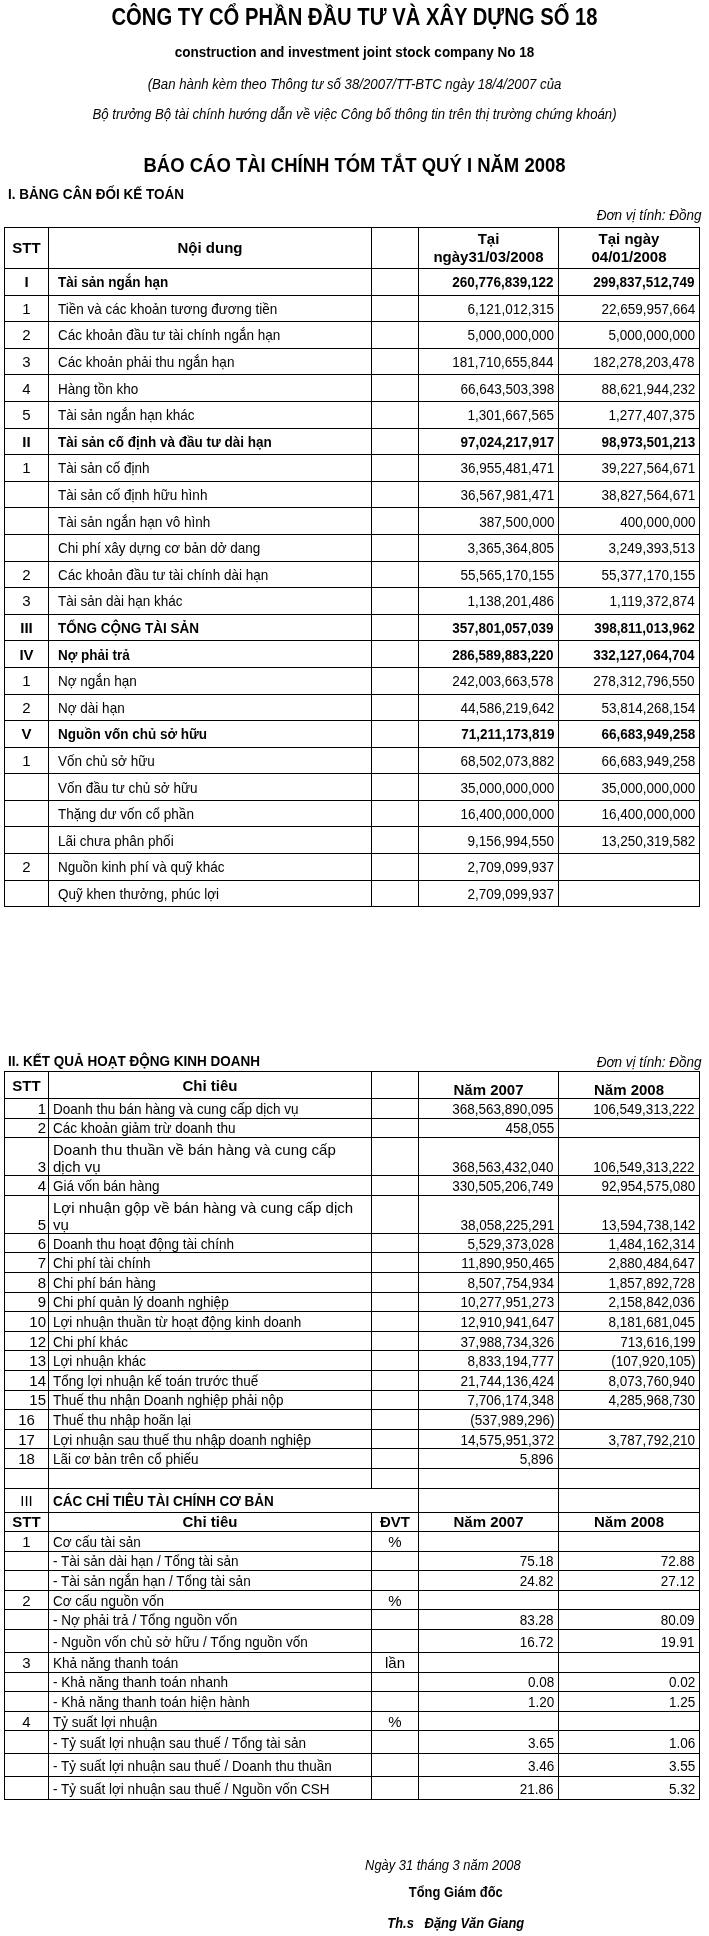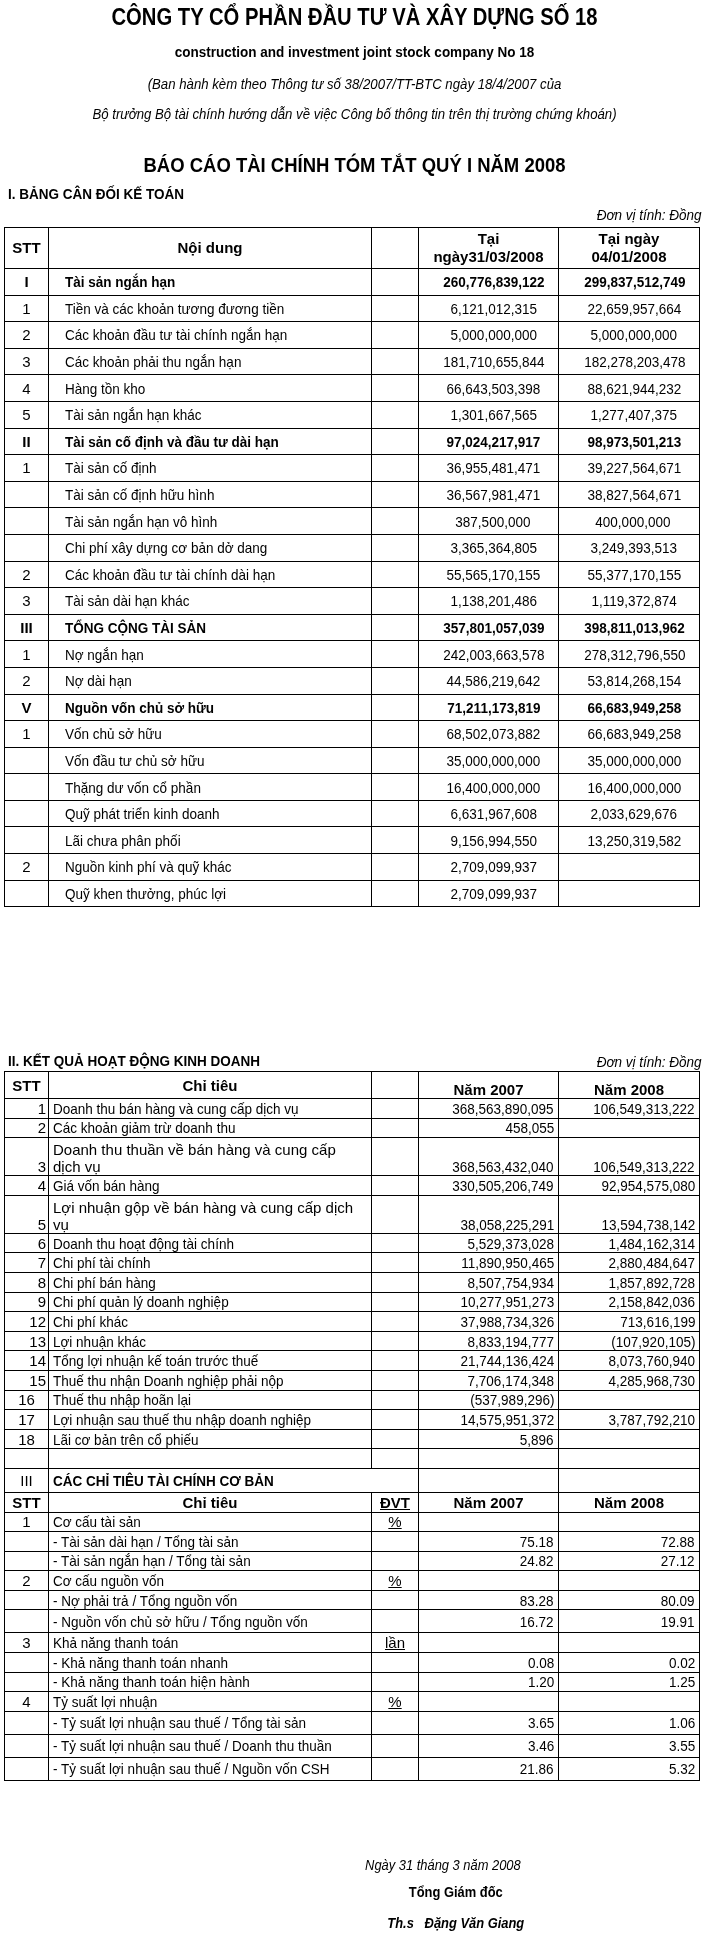--- a/index.html
+++ b/index.html
@@ -13,33 +13,33 @@
   #report-title { top: 153px; font-size: 21px; font-weight: bold; transform: scaleX(0.88); }
   .sec-title { font-size: 15px; font-weight: bold; left: 8px; transform: scaleX(0.9); transform-origin: left; }
   .unit { font-size: 15px; font-style: italic; right: 7px; transform: scaleX(0.9); transform-origin: right; }
 
   table { border-collapse: collapse; table-layout: fixed; position: absolute; left: 4px; width: 695px; }
   td, th { border: 1px solid #000; padding: 0 4px; overflow: hidden; white-space: nowrap; }
   col.c-stt { width: 44px; } col.c-name { width: 323px; } col.c-dvt { width: 47px; } col.c-v1 { width: 140px; } col.c-v2 { width: 141px; }
   .t1 td, .t1 th { font-size: 15px; height: 25.6px; }
   .t1 th { height: 40px; font-weight: bold; text-align: center; line-height: 18px; }
   .t1 td.stt { text-align: center; }
-  .t1 td.num { text-align: center; }
+  .t1 td.num { text-align: right; }
   .t1 tr.bold td { font-weight: bold; }
-  .t1 td.name { padding-left: 16px; }
+  .t1 td.name { padding-left: 9px; }
 
   .t2 td, .t2 th { font-size: 15px; height: 18.6px; line-height: 17px; }
   .t2 th { font-weight: bold; text-align: center; height: 26px; }
   .t2 td.stt { text-align: right; padding-right: 2px; }
   .t2 td.stt-c { text-align: center; }
   .t2 td.num { text-align: right; }
   .t2 tr.tall td { height: 37px; vertical-align: bottom; }
   .t2 tr.tall td.name { white-space: normal; line-height: 17px; }
   .t2 tr.b td { font-weight: bold; }
-  .t2 td.dvt { text-align: center; text-decoration: underline; }
+  .t2 td.dvt { text-align: center; }
   .t2 tr.mid td { height: 22px; }
   .sq { display: inline-block; transform: scaleX(0.9); transform-origin: left; }
   .sqr { display: inline-block; transform: scaleX(0.9); transform-origin: right; }
 
   #sig-date { top: 1856px; left: 0; width: 1030px; font-size: 15px; font-style: italic; text-align: center; transform: scaleX(0.86); transform-origin: left; }
   #sig-title { top: 1883px; left: 0; width: 1060px; font-size: 15px; font-weight: bold; text-align: center; transform: scaleX(0.86); transform-origin: left; }
   #sig-name { top: 1914px; left: 0; width: 1060px; font-size: 15px; font-weight: bold; font-style: italic; text-align: center; transform: scaleX(0.86); transform-origin: left; white-space: pre; }
 </style>
 </head>
 <body>
@@ -162,20 +162,27 @@
         <td class="num"><span class="sqr">1,138,201,486</span></td>
         <td class="num"><span class="sqr">1,119,372,874</span></td>
       </tr>
       <tr class="bold">
         <td class="stt">III</td>
         <td class="name"><span class="sq">TỔNG CỘNG TÀI SẢN</span></td>
         <td></td>
         <td class="num"><span class="sqr">357,801,057,039</span></td>
         <td class="num"><span class="sqr">398,811,013,962</span></td>
       </tr>
+      <tr class="bold">
+        <td class="stt">IV</td>
+        <td class="name"><span class="sq">Nợ phải trả</span></td>
+        <td></td>
+        <td class="num"><span class="sqr">286,589,883,220</span></td>
+        <td class="num"><span class="sqr">332,127,064,704</span></td>
+      </tr>
       <tr>
         <td class="stt">1</td>
         <td class="name"><span class="sq">Nợ ngắn hạn</span></td>
         <td></td>
         <td class="num"><span class="sqr">242,003,663,578</span></td>
         <td class="num"><span class="sqr">278,312,796,550</span></td>
       </tr>
       <tr>
         <td class="stt">2</td>
         <td class="name"><span class="sq">Nợ dài hạn</span></td>
@@ -203,27 +210,20 @@
         <td></td>
         <td class="num"><span class="sqr">35,000,000,000</span></td>
         <td class="num"><span class="sqr">35,000,000,000</span></td>
       </tr>
       <tr>
         <td class="stt"></td>
         <td class="name"><span class="sq">Thặng dư vốn cổ phần</span></td>
         <td></td>
         <td class="num"><span class="sqr">16,400,000,000</span></td>
         <td class="num"><span class="sqr">16,400,000,000</span></td>
-      </tr>
-      <tr>
-        <td class="stt"></td>
-        <td class="name"><span class="sq">Quỹ phát triển kinh doanh</span></td>
-        <td></td>
-        <td class="num"><span class="sqr">6,631,967,608</span></td>
-        <td class="num"><span class="sqr">2,033,629,676</span></td>
       </tr>
       <tr>
         <td class="stt"></td>
         <td class="name"><span class="sq">Lãi chưa phân phối</span></td>
         <td></td>
         <td class="num"><span class="sqr">9,156,994,550</span></td>
         <td class="num"><span class="sqr">13,250,319,582</span></td>
       </tr>
       <tr>
         <td class="stt">2</td>
@@ -320,20 +320,27 @@
         <td class="num"><span class="sqr">1,857,892,728</span></td>
       </tr>
       <tr>
         <td class="stt">9</td>
         <td class="name"><span class="sq">Chi phí quản lý doanh nghiệp</span></td>
         <td></td>
         <td class="num"><span class="sqr">10,277,951,273</span></td>
         <td class="num"><span class="sqr">2,158,842,036</span></td>
       </tr>
       <tr>
+        <td class="stt">10</td>
+        <td class="name"><span class="sq">Lợi nhuận thuần từ hoạt động kinh doanh</span></td>
+        <td></td>
+        <td class="num"><span class="sqr">12,910,941,647</span></td>
+        <td class="num"><span class="sqr">8,181,681,045</span></td>
+      </tr>
+      <tr>
         <td class="stt">12</td>
         <td class="name"><span class="sq">Chi phí khác</span></td>
         <td></td>
         <td class="num"><span class="sqr">37,988,734,326</span></td>
         <td class="num"><span class="sqr">713,616,199</span></td>
       </tr>
       <tr>
         <td class="stt">13</td>
         <td class="name"><span class="sq">Lợi nhuận khác</span></td>
         <td></td>

